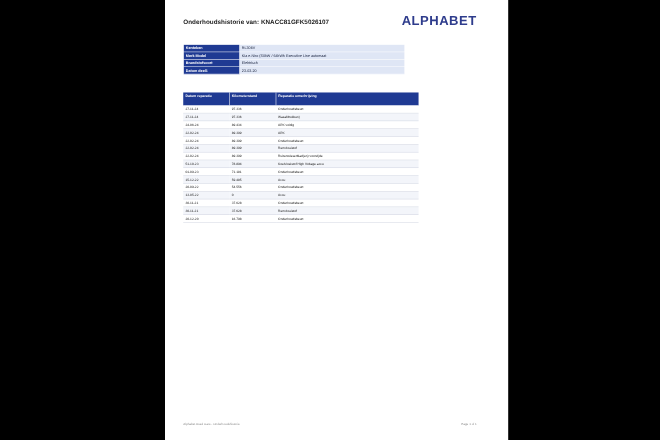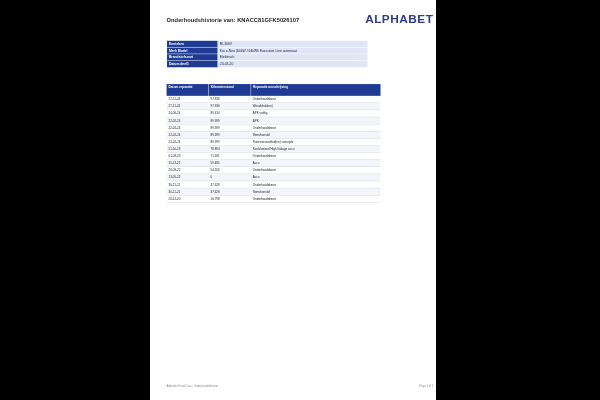--- a/index.html
+++ b/index.html
@@ -10,21 +10,21 @@
   body {
     width: 600px;
     height: 400px;
     overflow: hidden;
     font-family: "Liberation Sans", sans-serif;
   }
   .page {
     position: absolute;
     left: 150px;
     top: 0;
-    width: 286px;
+    width: 312px;
     height: 400px;
     background: #ffffff;
     box-sizing: border-box;
   }
   .doc {
     position: absolute;
     left: 0;
     top: 0;
     width: 300px;
     height: 400px;

